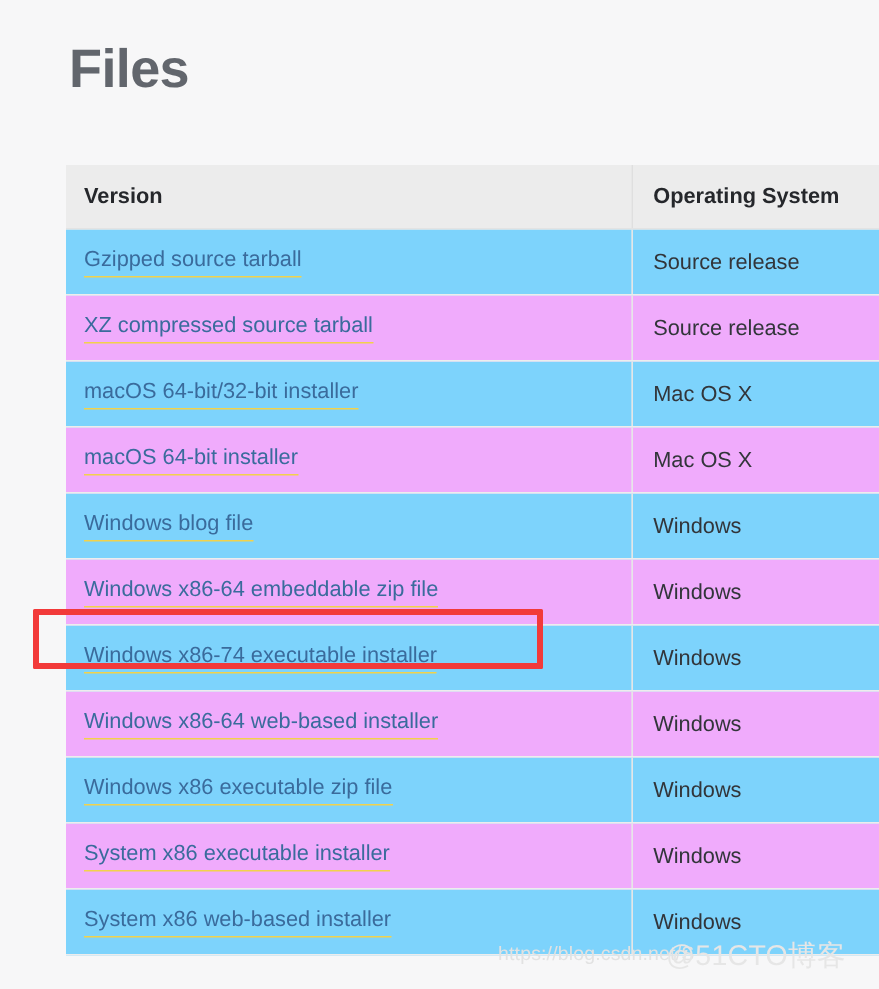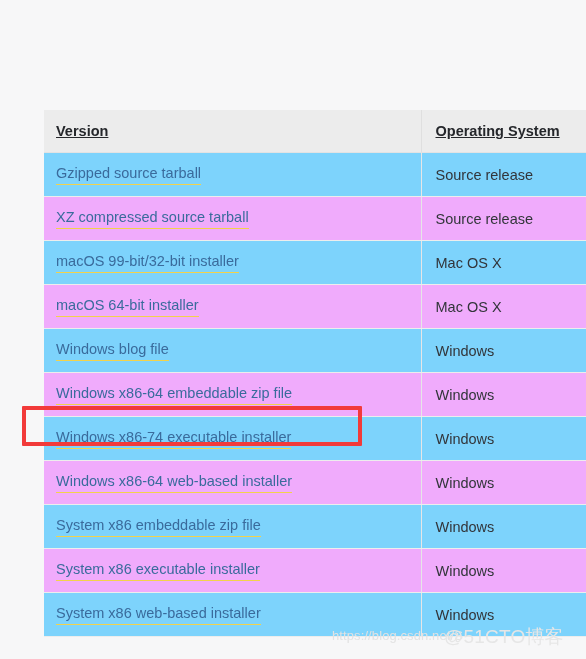--- a/index.html
+++ b/index.html
@@ -48,21 +48,20 @@
   .files-table thead th {
     background: #ececec;
     text-align: left;
     font-size: 14.5px;
     font-weight: bold;
     color: #25272b;
     padding: 13px 0 13px 12px;
     height: 16px;
     vertical-align: middle;
     border-bottom: 1px solid #e3e3e3;
-    text-decoration: underline;
   }
   .files-table thead th.os-head {
     border-left: 1px solid #dfdfdf;
     padding-left: 14px;
   }
 
   .files-table tbody td {
     font-size: 14.5px;
     color: #3c3f44;
     padding: 11px 0 11px 12px;
@@ -121,20 +120,21 @@
     font-size: 19px;
     color: #e6e6e6;
     letter-spacing: 0.2px;
   }
 </style>
 </head>
 <body>
 
 <div class="page">
 
+  <div class="page-title">Files</div>
 
   <table class="files-table">
     <colgroup>
       <col class="c-version">
       <col class="c-os">
     </colgroup>
     <thead>
       <tr>
         <th class="version-head">Version</th>
         <th class="os-head">Operating System</th>
@@ -148,21 +148,21 @@
         <td class="os-cell">Source release</td>
       </tr>
       <tr class="even">
         <td>
           <a class="file-link">XZ compressed source tarball</a>
         </td>
         <td class="os-cell">Source release</td>
       </tr>
       <tr class="odd">
         <td>
-          <a class="file-link">macOS 99-bit/32-bit installer</a>
+          <a class="file-link">macOS 64-bit/32-bit installer</a>
         </td>
         <td class="os-cell">Mac OS X</td>
       </tr>
       <tr class="even">
         <td>
           <a class="file-link">macOS 64-bit installer</a>
         </td>
         <td class="os-cell">Mac OS X</td>
       </tr>
       <tr class="odd">
@@ -184,21 +184,21 @@
         <td class="os-cell">Windows</td>
       </tr>
       <tr class="even">
         <td>
           <a class="file-link">Windows x86-64 web-based installer</a>
         </td>
         <td class="os-cell">Windows</td>
       </tr>
       <tr class="odd">
         <td>
-          <a class="file-link">System x86 embeddable zip file</a>
+          <a class="file-link">Windows x86 executable zip file</a>
         </td>
         <td class="os-cell">Windows</td>
       </tr>
       <tr class="even">
         <td>
           <a class="file-link">System x86 executable installer</a>
         </td>
         <td class="os-cell">Windows</td>
       </tr>
       <tr class="odd">

